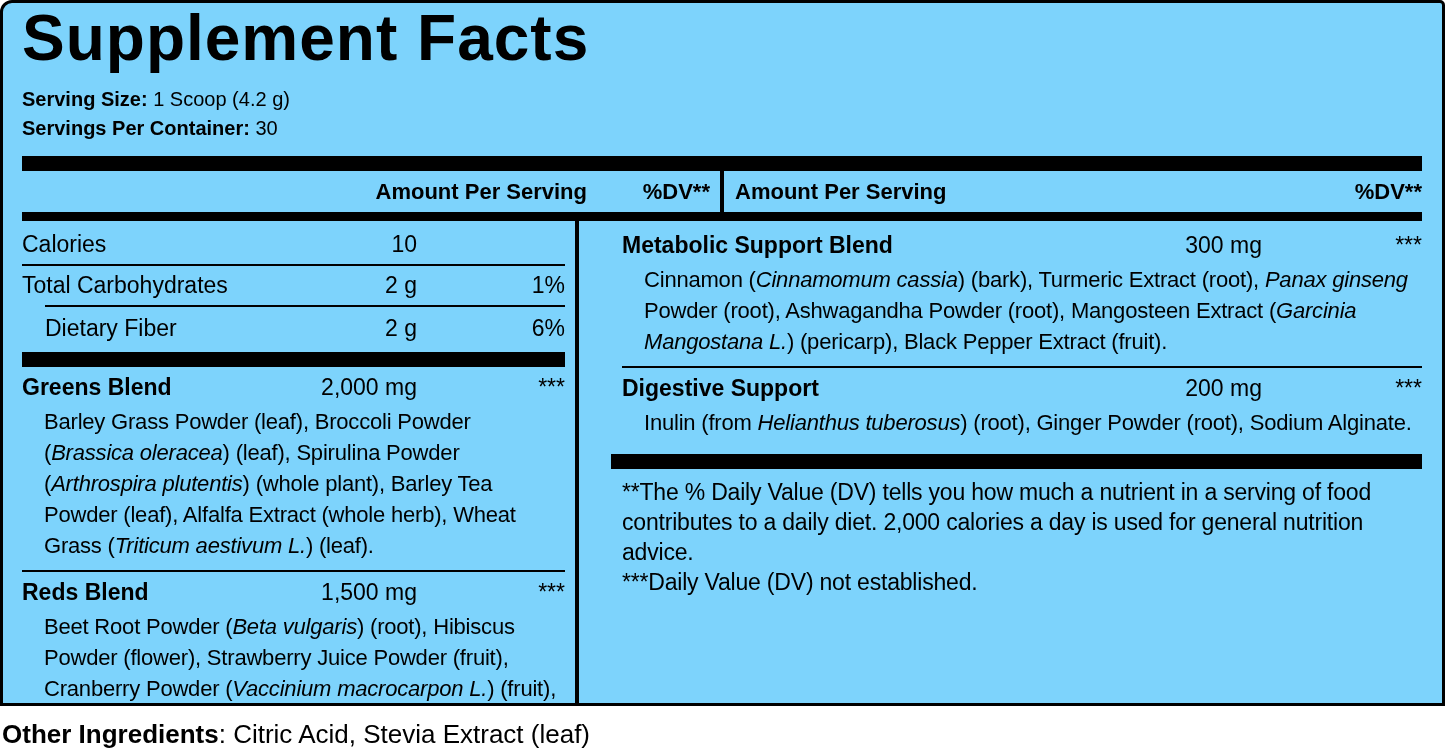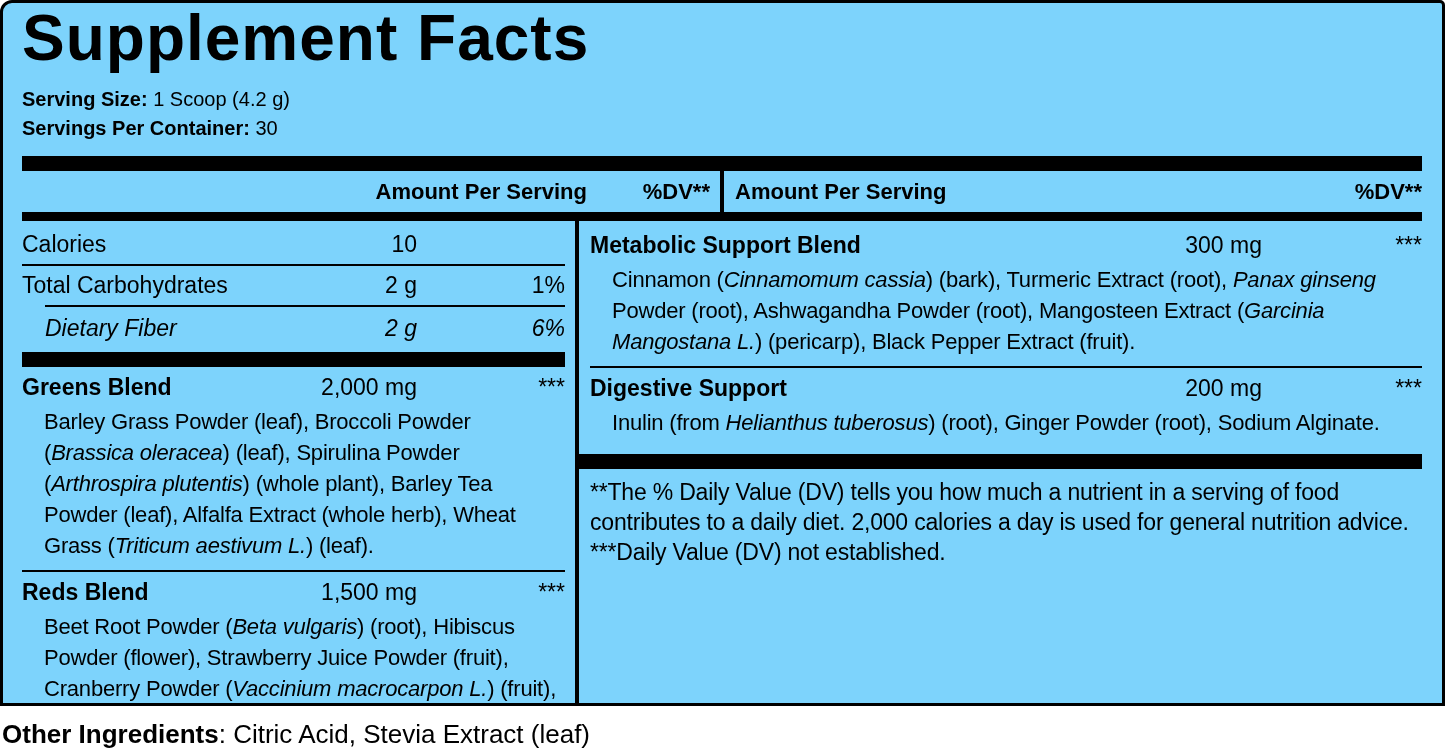--- a/index.html
+++ b/index.html
@@ -46,27 +46,27 @@
   .head-left .dv-h  { width: 123px; text-align: right; font-weight: bold; font-size: 22px; }
   .head-right {
     flex: 1; padding: 0 20px 0 11px;
     display: flex; justify-content: space-between; align-items: center;
     font-weight: bold; font-size: 22px;
   }
   .vsep { width: 4px; background: #000; }
 
   .facts-body { flex: 1; display: flex; align-items: stretch; overflow: hidden; }
   .col-left  { width: 572px; padding: 4px 10px 0 19px; }
-  .col-right { flex: 1; padding: 4px 20px 8px 11px; }
+  .col-right { flex: 1; padding: 4px 20px 8px 11px; margin-left: 32px; }
 
   .row { display: flex; align-items: center; height: 39px; font-size: 23px; }
   .row .name { flex: 1; white-space: nowrap; }
   .row .amt  { width: 130px; text-align: right; white-space: nowrap; }
   .row .dv   { width: 148px; text-align: right; white-space: nowrap; }
-  .row-tall  { height: 42px; font-style: italic; }
+  .row-tall  { height: 42px; }
   .indent { padding-left: 23px; }
 
   .rule { height: 2px; background: #000; }
   .rule-inset { margin-left: 23px; }
   .tbar { height: 15px; background: #000; margin-top: 3px; }
 
   .blend-head { display: flex; align-items: center; height: 34px; margin-top: 3px; font-size: 23px; }
   .blend-head .name { flex: 1; font-weight: bold; white-space: nowrap; }
   .blend-head .amt  { width: 130px; text-align: right; white-space: nowrap; }
   .blend-head .dv   { width: 148px; text-align: right; white-space: nowrap; }

